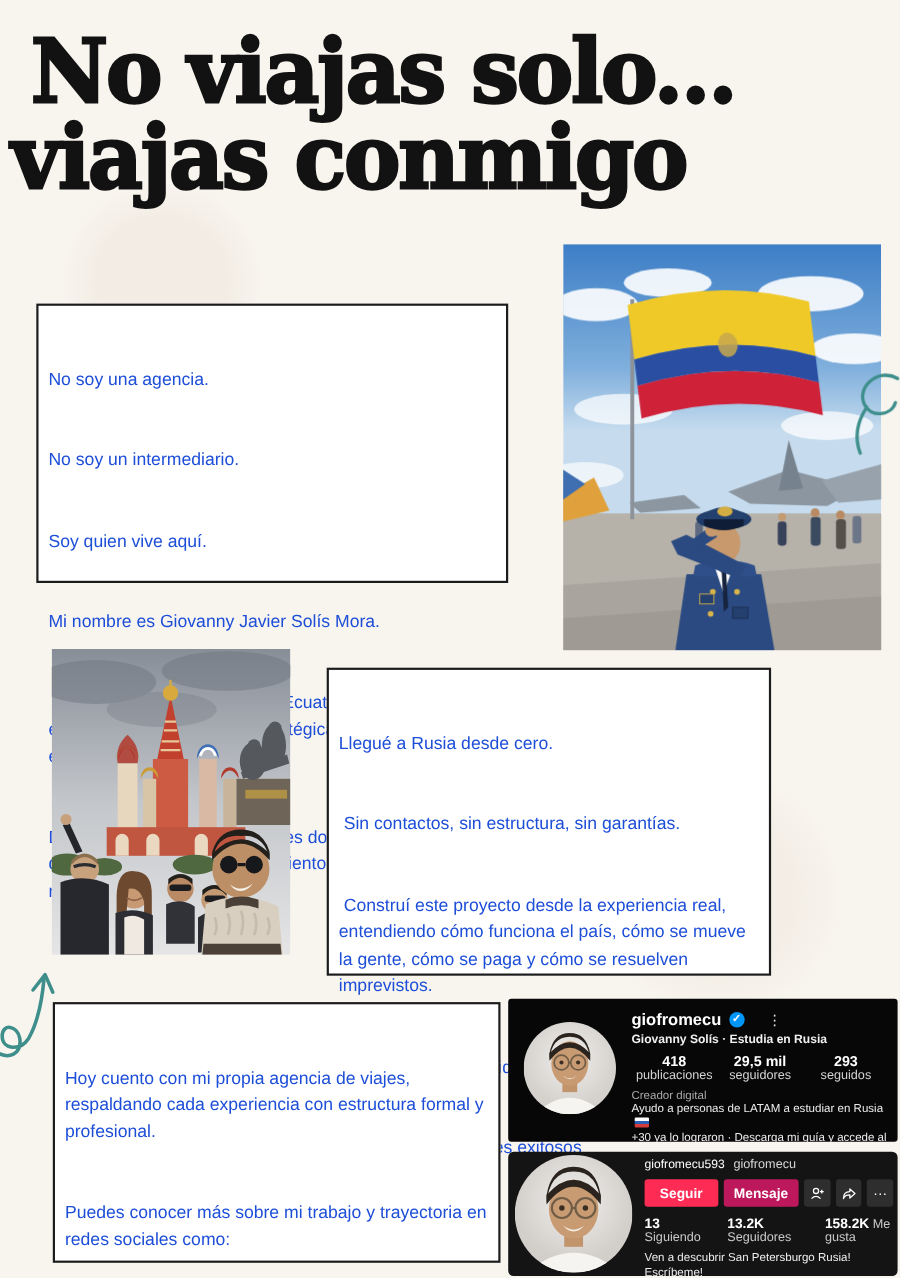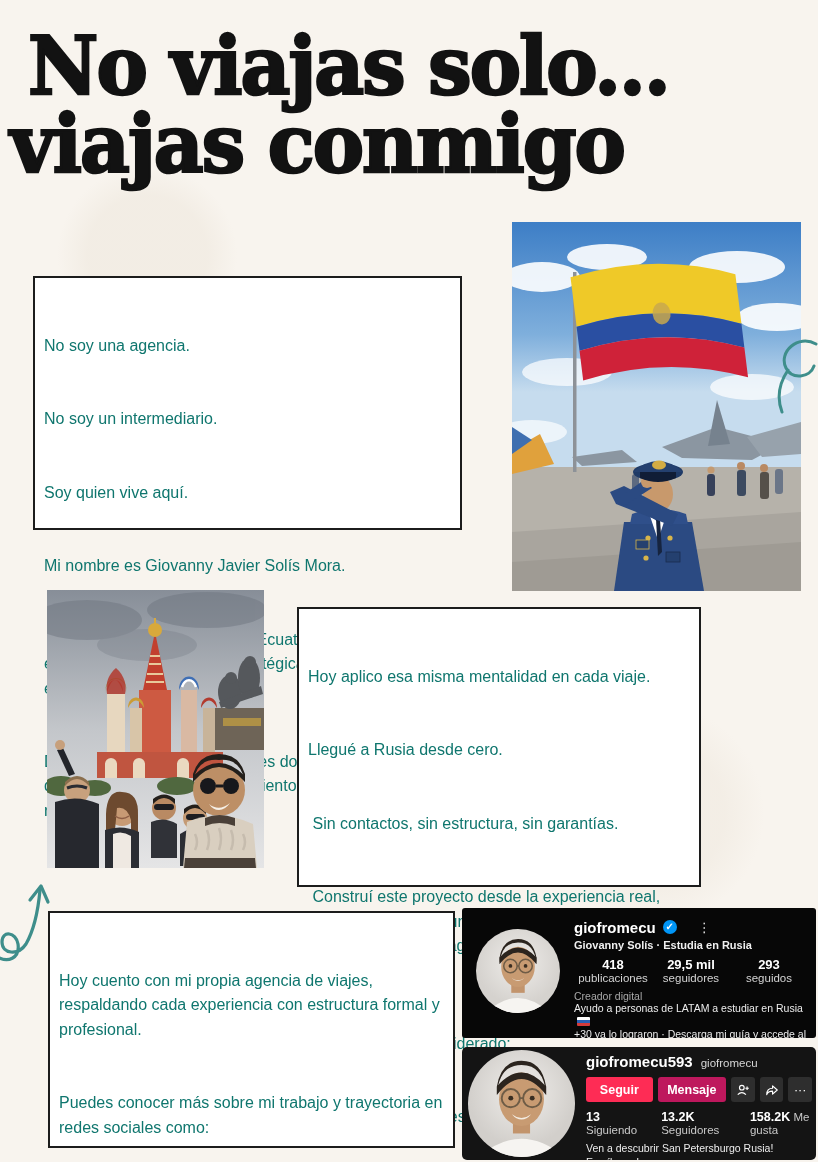--- a/index.html
+++ b/index.html
@@ -22,21 +22,21 @@
     font-family:"DejaVu Serif", serif; font-weight:900;
     color:#121212; line-height:.98; letter-spacing:-2px;
     font-size:77px; -webkit-text-stroke:2.5px #121212;
     transform:scaleY(1.04);
   }
   .title .l1 { padding-left:18px; display:block; }
   .title .l2 { display:block; }
   
   .tbox {
     position:absolute; background:#ffffff; border:2px solid #1c1c1c;
-    color:#0f766e; font-size:16px; line-height:1.53; padding:7px 9px;
+    color:#1d4ed8; font-size:16px; line-height:1.53; padding:7px 9px;
     white-space:pre-wrap;
   }
   .tbox .ln { min-height:1.2em; }
   #box-intro   { left:33px;  top:276px; width:429px; height:254px; }
   #box-journey { left:297px; top:607px; width:404px; height:280px; }
   #box-agency  { left:48px;  top:911px; width:407px; height:237px; }
   .bullet-row { display:flex; gap:10px; padding-left:22px; }
   .bullet-glyph { flex:0 0 auto; }
   
   .photo { position:absolute; display:block; }
@@ -71,21 +71,21 @@
   .flag-russia  { background:linear-gradient(#fff 0 33%, #2a5fb4 33% 66%, #d register 66%); }
   .flag-russia  { background:linear-gradient(#fff 0 33%, #2a5fb4 33% 66%, #d53b3b 66%); }
   #tt-panel {
     left:462px; top:1047px; width:354px; height:113px;
     background:#141414; border-radius:5px;
   }
   .tt-avatar { position:absolute; left:6px; top:3px; width:107px; height:107px;
     border-radius:50%; overflow:hidden; }
   .tt-right { position:absolute; left:124px; top:6px; width:226px; }
   .tt-userrow { display:flex; align-items:baseline; gap:8px; }
-  .tt-username { font-size:15px; font-weight:bold; }
+  .tt-username { font-size:11px; font-weight:normal; }
   .tt-handle { font-size:11.5px; color:#d6d6d6; }
   .tt-buttons { display:flex; gap:5px; margin-top:7px; align-items:center; }
   .tt-btn { height:25px; border:none; border-radius:3px; color:#fff;
     font-family:"Liberation Sans",sans-serif; font-size:12.5px; font-weight:bold;
     display:flex; align-items:center; justify-content:center; cursor:pointer; }
   .tt-btn-follow  { width:76px; background:#fe2c55; }
   .tt-btn-message { width:78px; background:#be185d; }
   .tt-btn-icon    { width:27px; background:#2e2e2e; font-weight:normal; }
   .tt-btn-icon svg { display:block; }
   .tt-stats { display:flex; gap:24px; margin-top:8px; font-size:11.5px; color:#c9c9c9; }
@@ -271,21 +271,20 @@
         <path d="M162,214 Q172,222 183,213 Q178,220 172,220 Q166,220 162,214 Z" fill="#f5efe6"></path>
         <path d="M140,232 Q172,218 206,234 L210,278 L136,278 Z" fill="#d9cfc0"></path>
         <path d="M158,228 Q172,222 188,228 L188,236 Q172,230 158,236 Z" fill="#4a4038"></path>
         <path d="M148,244 q4,8 0,16 M160,240 q4,10 0,20 M172,238 q4,10 0,22 M184,240 q4,10 0,20 M196,244 q4,8 0,16" stroke="#c6bcae" stroke-width="2.5" fill="none"></path>
         <path d="M138,268 L208,268 L209,278 L137,278 Z" fill="#4a4038"></path>
       </g>
     </g>
   </svg>
 
   <div class="tbox" id="box-journey">
-    <div class="ln">Hoy aplico esa misma mentalidad en cada viaje.</div>
     <div class="ln">Llegué a Rusia desde cero.</div>
     <div class="ln"> Sin contactos, sin estructura, sin garantías.</div>
     <div class="ln"> Construí este proyecto desde la experiencia real, entendiendo cómo funciona el país, cómo se mueve la gente, cómo se paga y cómo se resuelven imprevistos.</div>
     <div class="ln">En el último año he liderado:</div>
     <div class="bullet-row">
       <span class="bullet-glyph">•</span>
       <span>5 viajes grupales exitosos</span>
     </div>
     
     

